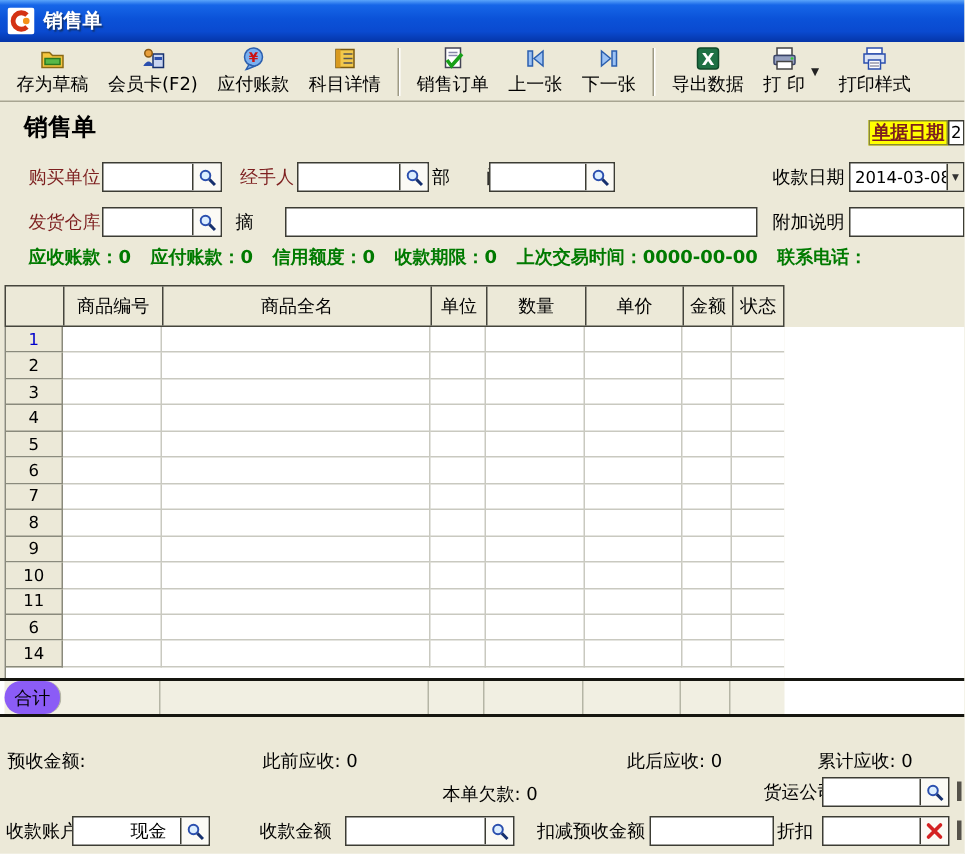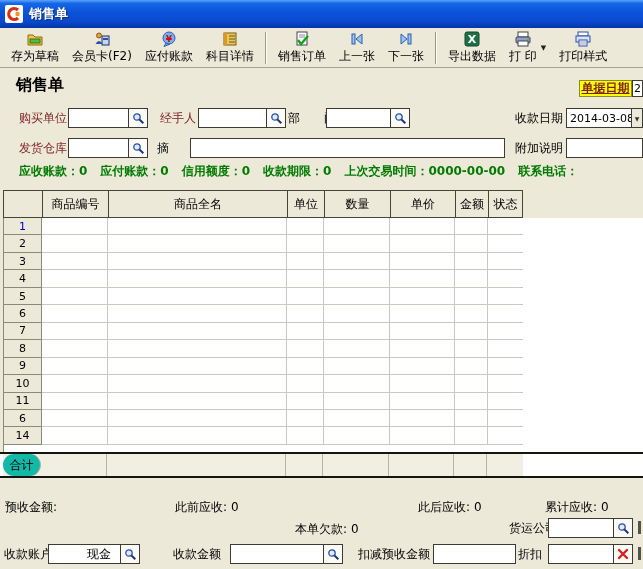--- a/index.html
+++ b/index.html
@@ -422,21 +422,21 @@
         <div class="c"></div>
         <div class="c"></div>
         <div class="c"></div>
       </div>
     </div>
   <div class="tbl-right"></div>
 
   <div class="hline" style="top:452px;"></div>
   <div class="total-row">
     <div class="total-grid">
-      <div class="tc" style="background:#14b8a6;border-radius:11px;">合计</div>
+      <div class="tc" style="background:#8b5cf6;border-radius:11px;">合计</div>
       <div class="tc"></div>
       <div class="tc"></div>
       <div class="tc"></div>
       <div class="tc"></div>
       <div class="tc"></div>
       <div class="tc"></div>
       <div class="tc"></div>
     </div>
   </div>
   <div class="hline" style="top:476px;"></div>

